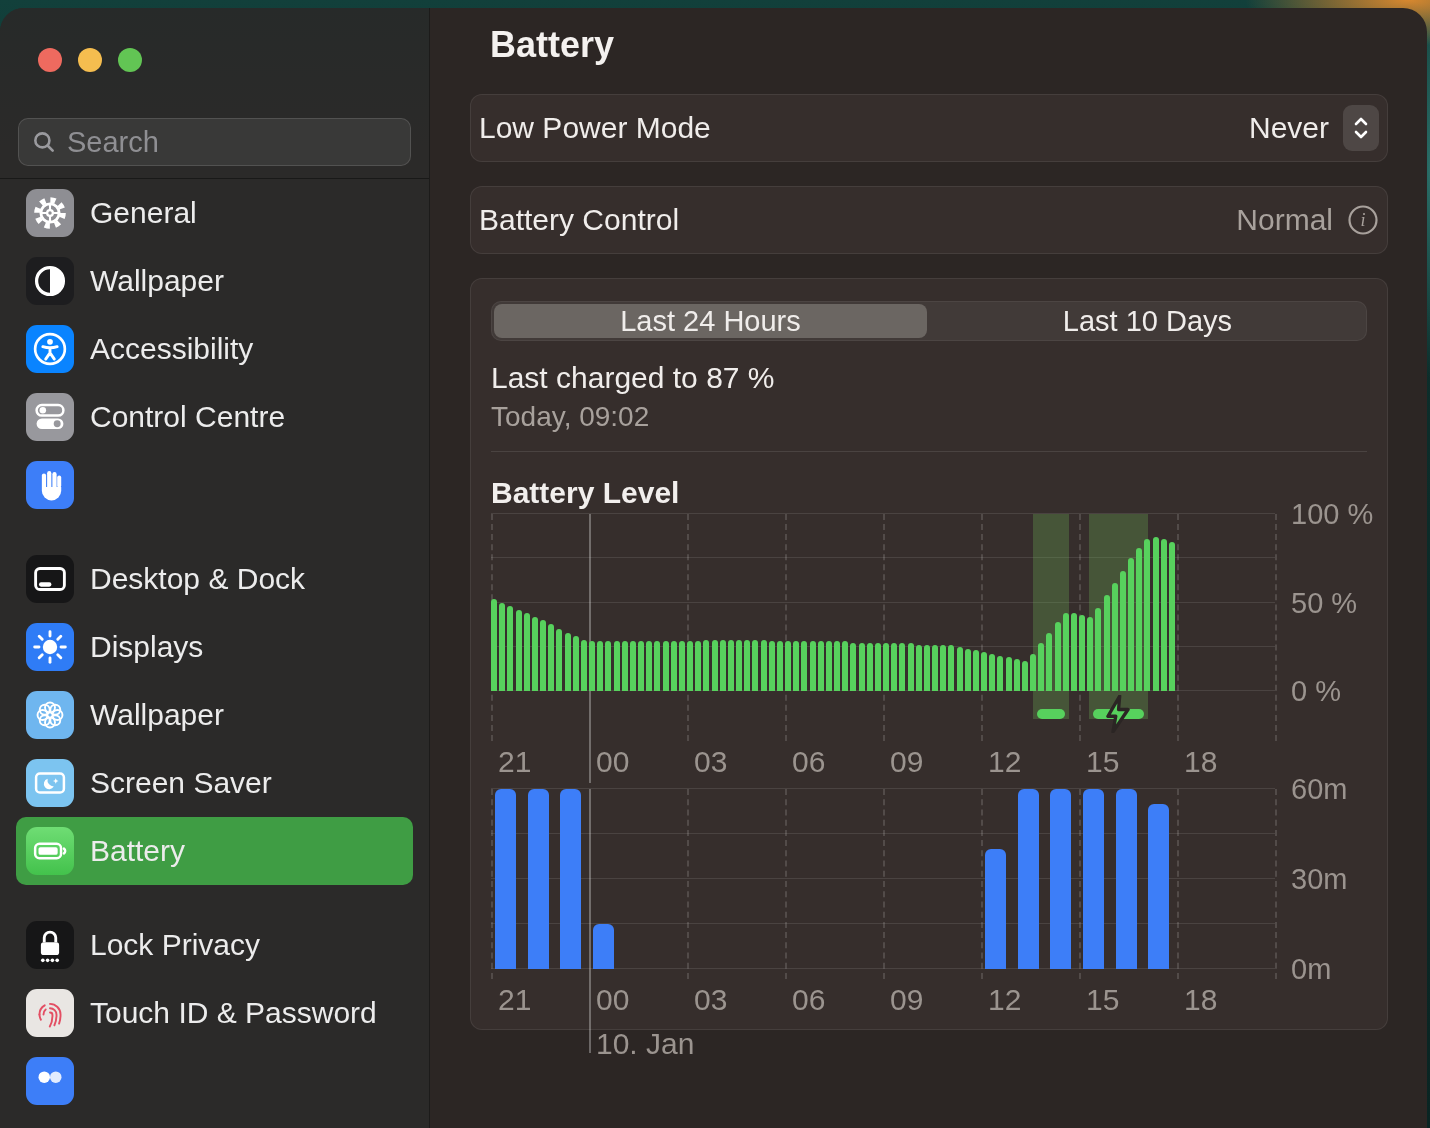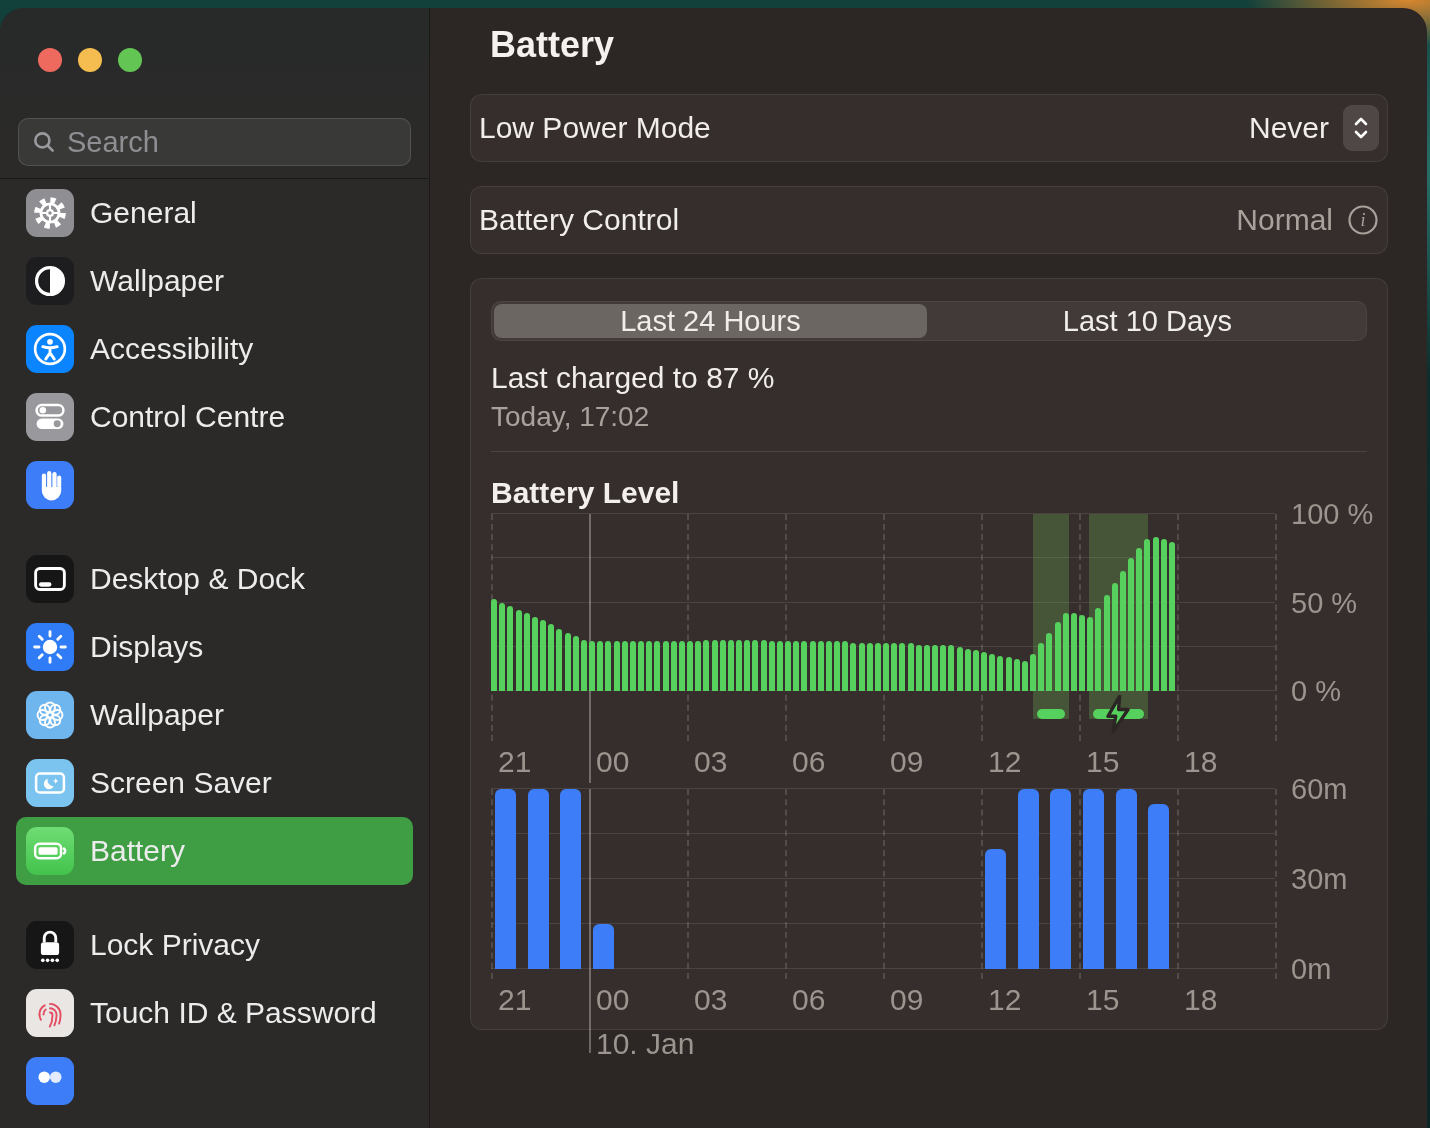--- a/index.html
+++ b/index.html
@@ -328,21 +328,21 @@
     </div>
 
     <div class="card bigcard">
       <div class="segmented">
         <div class="seg selected">Last 24 Hours</div>
         <div class="seg">Last 10 Days</div>
       </div>
 
       <div class="last-charged">
         <div class="lc-title">Last charged to 87 %</div>
-        <div class="lc-sub">Today, 17:02</div>
+        <div class="lc-sub">Today, 09:02</div>
       </div>
 
       <div class="card-divider"></div>
 
       <div class="chart-title">Battery Level</div>
       <div class="plot" id="plot1">
           <div class="hline" style="bottom: 0%;"></div>
           <div class="hline" style="bottom: 25%;"></div>
           <div class="hline" style="bottom: 50%;"></div>
           <div class="hline" style="bottom: 75%;"></div>

